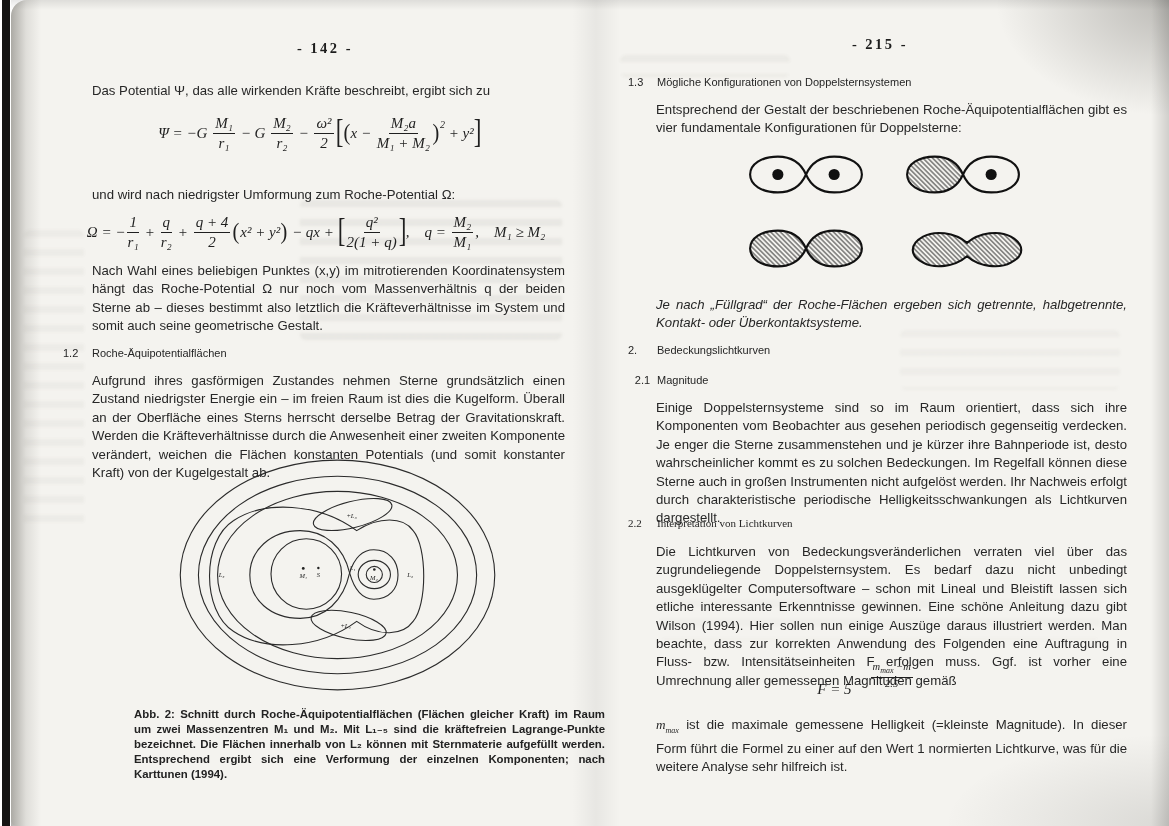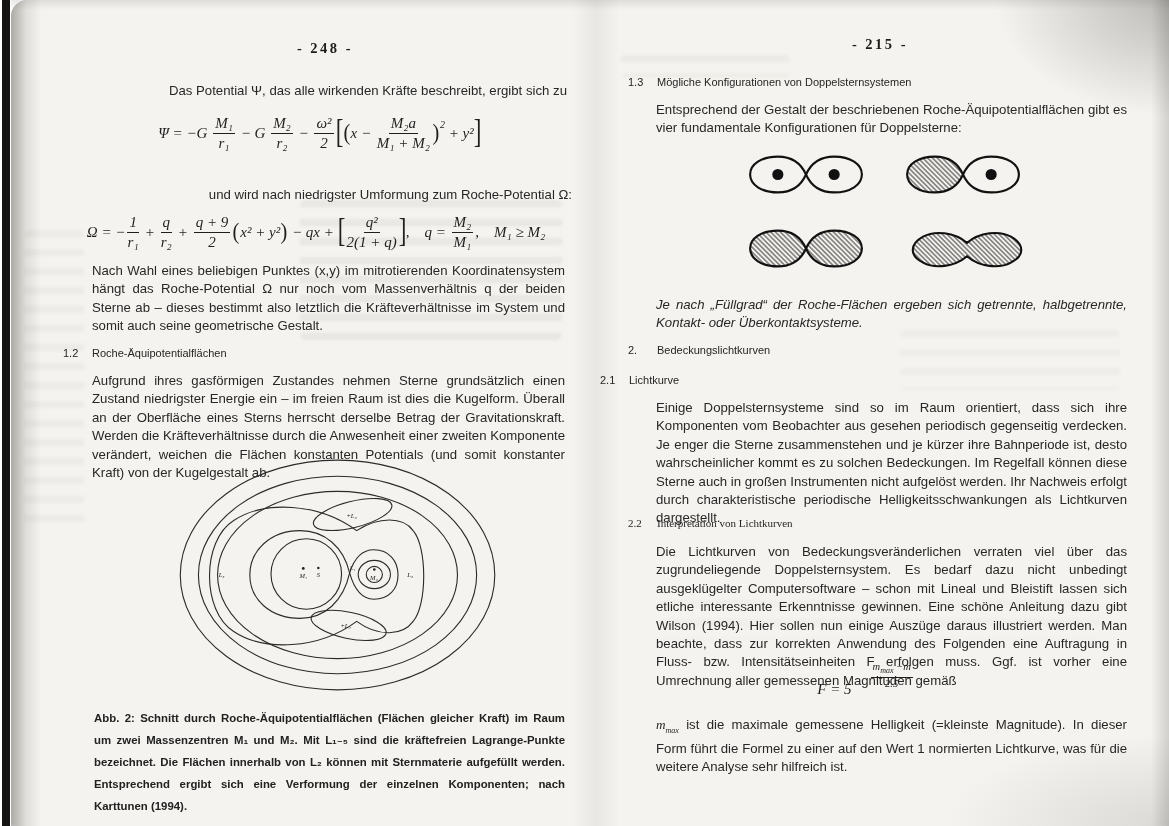--- a/index.html
+++ b/index.html
@@ -26,24 +26,24 @@
     background:radial-gradient(ellipse at 100% 100%,rgba(60,60,58,.14),rgba(60,60,58,0) 72%);}
   .gutter{left:572px;top:0;bottom:0;width:48px;
     background:linear-gradient(90deg,rgba(0,0,0,0),rgba(0,0,0,.05) 50%,rgba(0,0,0,0));}
   .ghost{position:absolute;pointer-events:none;border-radius:6px;
     background:repeating-linear-gradient(180deg,rgba(110,108,100,.085) 0 7px,rgba(110,108,100,0) 7px 19px);
     filter:blur(1.8px);}
 
   .pagenum{position:absolute;font-family:"Liberation Serif","DejaVu Serif",serif;
     font-weight:bold;font-size:14.5px;letter-spacing:2.5px;color:#1d1d1d;text-align:center;}
   .para{position:absolute;font-size:13.2px;line-height:18.4px;color:#272727;text-align:justify;}
-  .oneline{text-align:right;}
+  .oneline{text-align:left;}
   .sec{position:absolute;display:flex;font-size:11px;color:#252525;}
   .sec .num{width:29px;flex:none;}
-  .caption{position:absolute;font-size:11.4px;font-weight:bold;line-height:22px;color:#222;text-align:justify;}
+  .caption{position:absolute;font-size:11.4px;font-weight:bold;line-height:15px;color:#222;text-align:justify;margin-left:40px;}
 
   .formula{position:absolute;display:flex;align-items:center;justify-content:center;
     font-family:"Liberation Serif","DejaVu Serif",serif;font-style:italic;
     font-size:15px;color:#1f1f1f;}
   .ftxt{white-space:pre;text-align:right;}
   .frac{display:inline-flex;flex-direction:column;align-items:center;margin:0 2px;line-height:1.08;}
   .frac .num{border-bottom:1px solid #1f1f1f;padding:0 2px 1px;}
   .frac .den{padding-top:1px;}
   .fbig{font-style:normal;font-size:33px;font-weight:400;transform:scaleX(.7);display:inline-block;margin:0 -2px;position:relative;top:-2px;}
   .fbig2{font-style:normal;font-size:24px;transform:scaleX(.85);display:inline-block;position:relative;top:-1px;}
@@ -67,21 +67,21 @@
 <div class="overlay shade-right"></div>
 <div class="overlay shade-br"></div>
 <div class="overlay gutter"></div>
 
 <div class="ghost" style="left:300px;top:200px;width:262px;height:140px;"></div>
 <div class="ghost" style="left:24px;top:230px;width:60px;height:300px;opacity:.7;"></div>
 <div class="ghost" style="left:620px;top:55px;width:170px;height:22px;opacity:.8;"></div>
 <div class="ghost" style="left:900px;top:330px;width:220px;height:60px;opacity:.55;"></div>
 <div class="ghost" style="left:660px;top:600px;width:440px;height:40px;opacity:.4;"></div>
 
-<div class="pagenum" style="left:258px;top:40px;width:134px;">-  248  -</div>
+<div class="pagenum" style="left:258px;top:40px;width:134px;">-  142  -</div>
 
 <div class="para oneline" style="left:92px;top:82px;width:475px;">Das Potential Ψ, das alle wirkenden Kräfte beschreibt, ergibt sich zu</div>
 
 <div class="formula" style="left:82px;top:103px;width:475px;height:60px;">
     <span class="ftxt">Ψ = −G </span>
     <span class="frac">
       <span class="num">M₁</span>
       <span class="den">r₁</span>
     </span>
     <span class="ftxt"> − G </span>
@@ -115,21 +115,21 @@
       <span class="num">1</span>
       <span class="den">r₁</span>
     </span>
     <span class="ftxt"> + </span>
     <span class="frac">
       <span class="num">q</span>
       <span class="den">r₂</span>
     </span>
     <span class="ftxt"> + </span>
     <span class="frac">
-      <span class="num">q + 9</span>
+      <span class="num">q + 4</span>
       <span class="den">2</span>
     </span>
     <span class="fbig2">(</span>
     <span class="ftxt">x² + y²</span>
     <span class="fbig2">)</span>
     <span class="ftxt"> − qx + </span>
     <span class="fbig">[</span>
     <span class="frac">
       <span class="num">q²</span>
       <span class="den">2(1 + q)</span>
@@ -234,23 +234,23 @@
            C180,96 228,100 255,85 C288,69 288,41 255,23 C228,8 180,12 150,38 Z" stroke="#111" stroke-width="5" fill="url(#hatch)"></path>
 </svg>
 
 <div class="para" style="left:656px;top:296px;width:471px;font-style:italic;">Je nach „Füllgrad“ der Roche-Flächen ergeben sich getrennte, halbgetrennte, Kontakt- oder Überkontaktsysteme.</div>
 
 <div class="sec" style="left:628px;top:344px;">
   <span class="num">2.</span>
   <span>Bedeckungslichtkurven</span>
 </div>
 
-<div class="sec" style="left:600px;top:374px;">
+<div class="sec" style="left:628px;top:374px;text-align:center;">
   <span class="num">2.1</span>
-  <span>Lichtkurve</span>
+  <span>Magnitude</span>
 </div>
 
 <div class="para" style="left:656px;top:399px;width:471px;">Einige Doppelsternsysteme sind so im Raum orientiert, dass sich ihre Komponenten vom Beobachter aus gesehen periodisch gegenseitig verdecken. Je enger die Sterne zusammenstehen und je kürzer ihre Bahnperiode ist, desto wahrscheinlicher kommt es zu solchen Bedeckungen. Im Regelfall können diese Sterne auch in großen Instrumenten nicht aufgelöst werden. Ihr Nachweis erfolgt durch charakteristische periodische Helligkeitsschwankungen als Lichtkurven dargestellt.</div>
 
 <div class="sec" style="left:628px;top:517px;font-family:Liberation Serif, serif;">
   <span class="num">2.2</span>
   <span>Interpretation von Lichtkurven</span>
 </div>
 
 <div class="para" style="left:656px;top:543px;width:471px;">Die Lichtkurven von Bedeckungsveränderlichen verraten viel über das zugrundeliegende Doppelsternsystem. Es bedarf dazu nicht unbedingt ausgeklügelter Computersoftware – schon mit Lineal und Bleistift lassen sich etliche interessante Erkenntnisse gewinnen. Eine schöne Anleitung dazu gibt Wilson (1994). Hier sollen nun einige Auszüge daraus illustriert werden. Man beachte, dass zur korrekten Anwendung des Folgenden eine Auftragung in Fluss- bzw. Intensitätseinheiten F erfolgen muss. Ggf. ist vorher eine Umrechnung aller gemessenen Magnituden gemäß</div>

